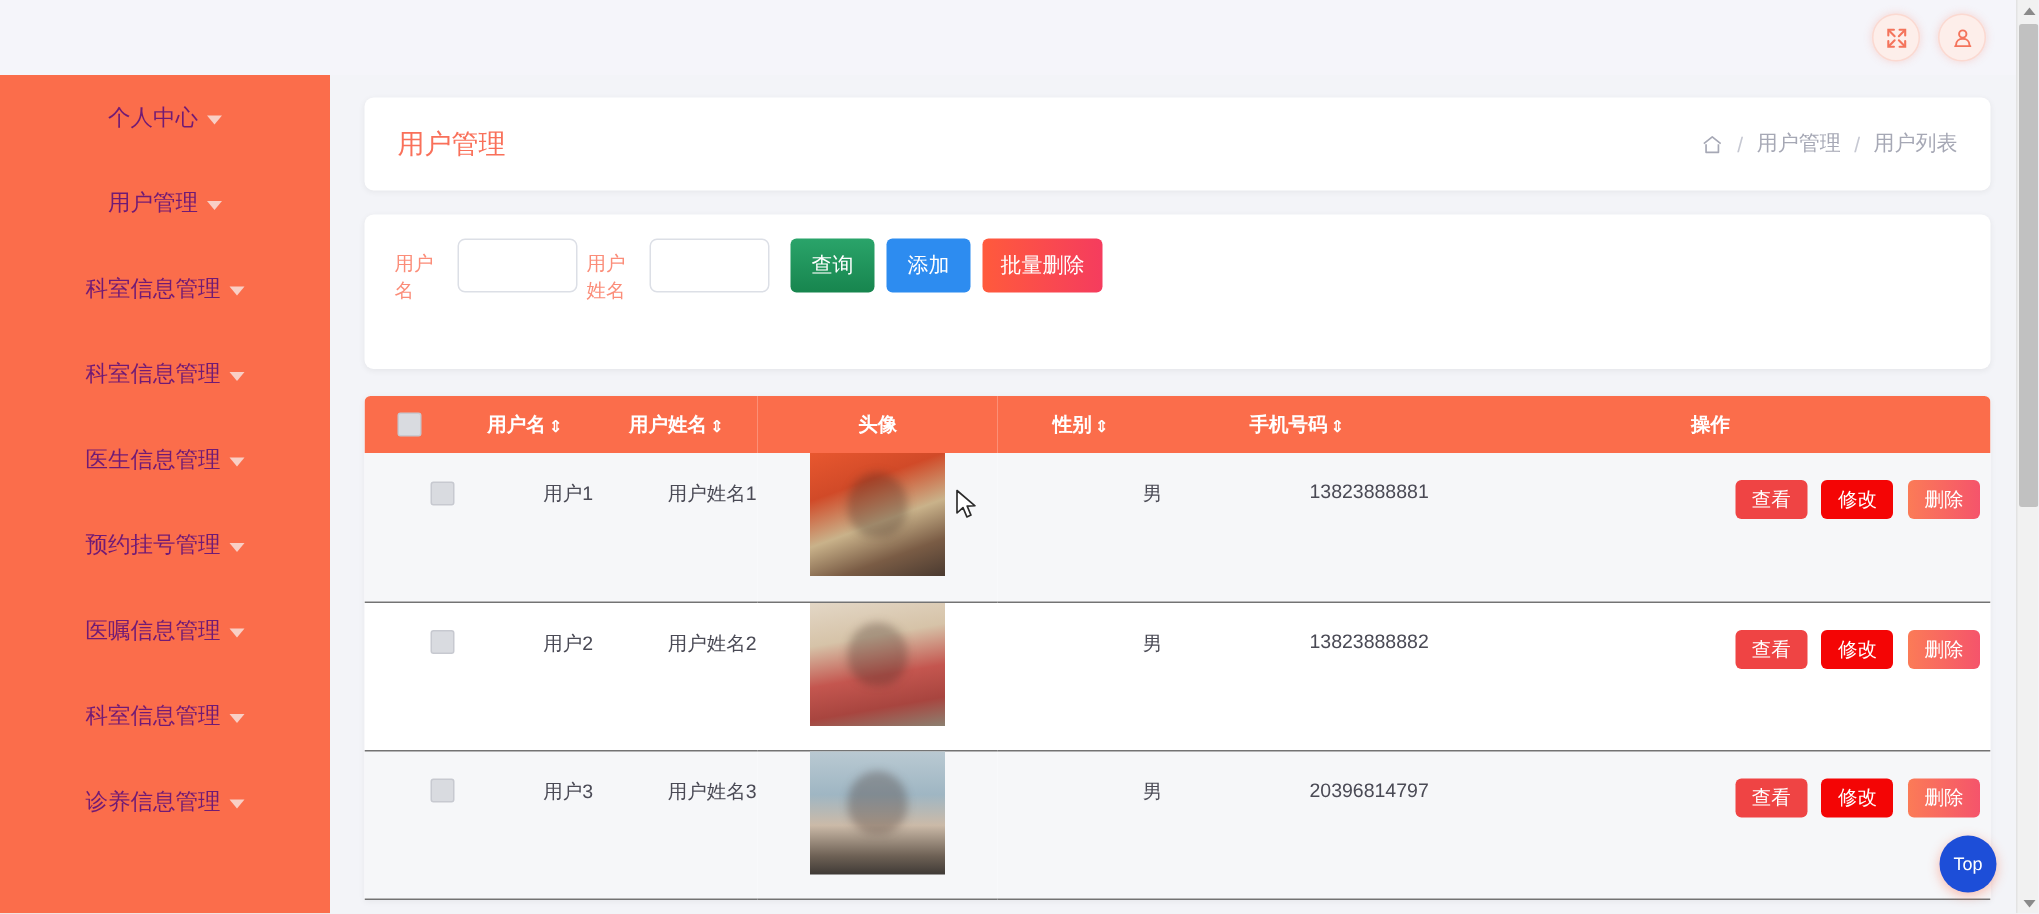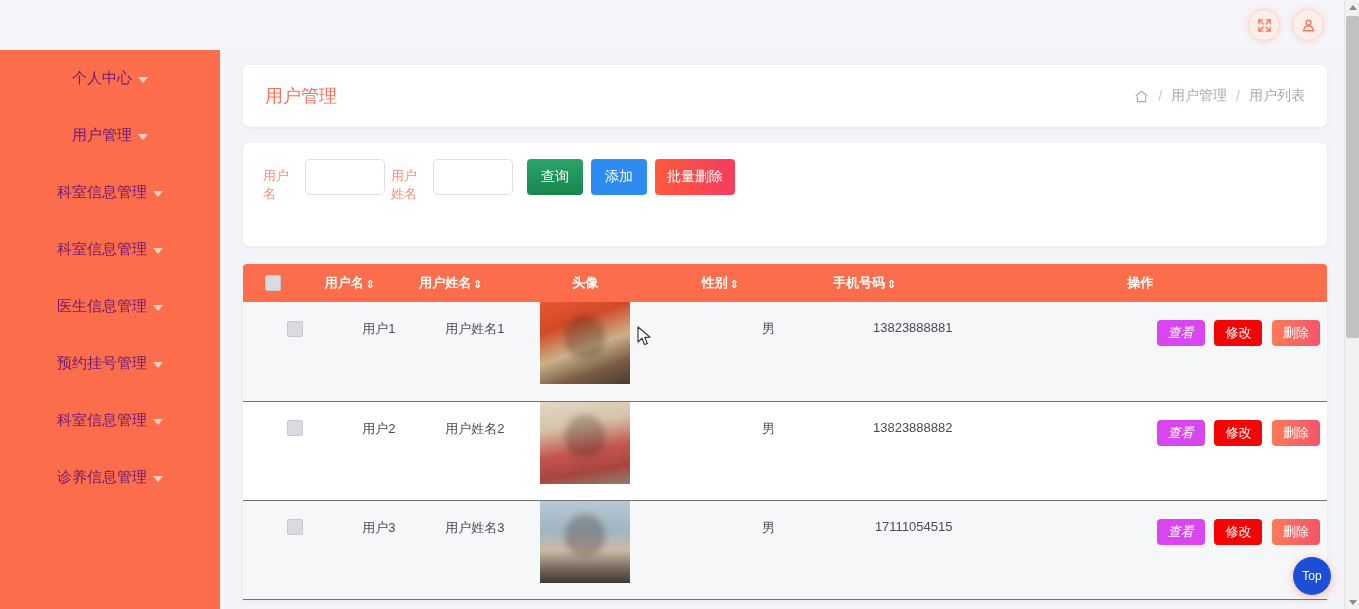--- a/index.html
+++ b/index.html
@@ -250,21 +250,21 @@
     height: 26px;
     line-height: 26px;
     border-radius: 4px;
     color: #fff;
     font-size: 13px;
     padding: 0 11px;
     margin-right: 6px;
     cursor: pointer;
     vertical-align: middle;
   }
-  .act-view { background: #d946ef; font-style: italic; }
+  .act-view { background: #ef4444; }
   .act-edit { background: #f40505; }
   .act-del  { background: linear-gradient(90deg,#fb7b57,#f5546b); }
 
   
   .top-fab {
     position: absolute;
     right: 28px; bottom: 14px;
     width: 38px; height: 38px;
     border-radius: 50%;
     background: #1d4ed8;
@@ -377,20 +377,24 @@
     </div>
     <div class="menu-item">
       <span>医生信息管理</span>
       <span class="caret"></span>
     </div>
     <div class="menu-item">
       <span>预约挂号管理</span>
       <span class="caret"></span>
     </div>
     <div class="menu-item">
+      <span>医嘱信息管理</span>
+      <span class="caret"></span>
+    </div>
+    <div class="menu-item">
       <span>科室信息管理</span>
       <span class="caret"></span>
     </div>
     <div class="menu-item">
       <span>诊养信息管理</span>
       <span class="caret"></span>
     </div>
   </nav>
 
   <div class="main">
@@ -502,21 +506,21 @@
           <tr class="odd">
             <td>
               <span class="row-check"></span>
             </td>
             <td>用户3</td>
             <td>用户姓名3</td>
             <td>
               <span class="avatar a3"></span>
             </td>
             <td>男</td>
-            <td>17111054515</td>
+            <td>20396814797</td>
             <td>
               <span class="act-btn act-view">查看</span>
               <span class="act-btn act-edit">修改</span>
               <span class="act-btn act-del">删除</span>
             </td>
           </tr>
 
         </tbody>
       </table>
     </div>

